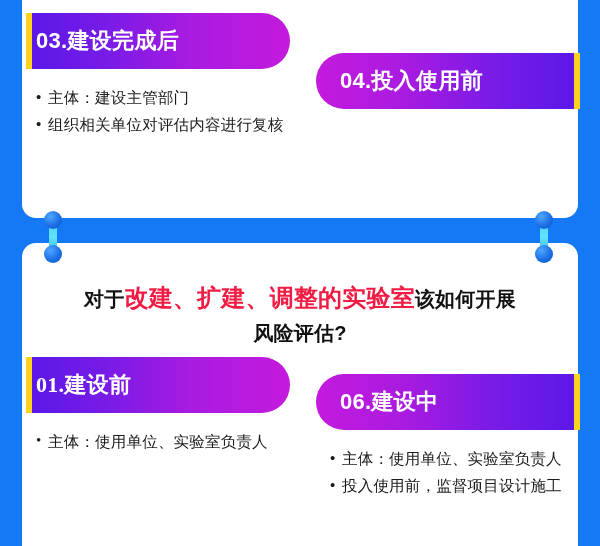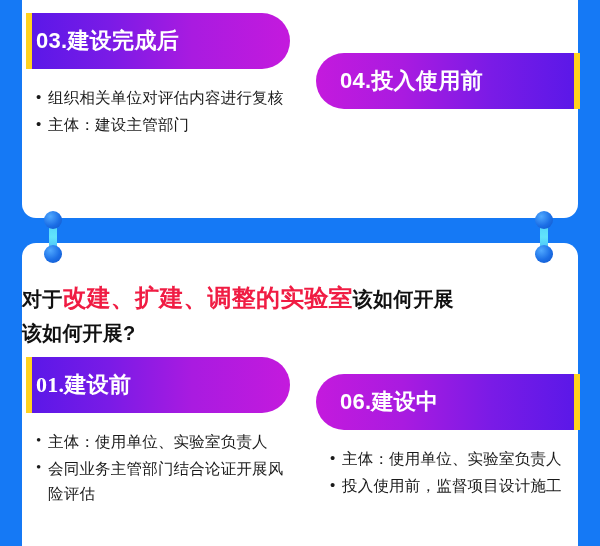--- a/index.html
+++ b/index.html
@@ -152,21 +152,21 @@
   }
   .conn-cap-top    { top: 0; }
   .conn-cap-bottom { top: 34px; }
 
   
   .question {
     position: absolute;
     left: 22px;
     width: 556px;
     top: 282px;
-    text-align: left;
+    text-align: center;
     line-height: 32px;
   }
   .q-plain {
     color: #111111;
     font-size: 20px;
     font-weight: bold;
     letter-spacing: 0.2px;
   }
   .q-red {
     color: #F01C43;
@@ -183,22 +183,22 @@
   <div class="panel panel-top"></div>
 
   <div class="card card-left card-03">
     <div class="pill-row">
       <div class="accent accent-left"></div>
       <div class="pill pill-l">
         <span class="pill-title">03.建设完成后</span>
       </div>
     </div>
     <ul class="bullets">
+      <li class="bullet">主体：建设主管部门</li>
       <li class="bullet">组织相关单位对评估内容进行复核</li>
-      <li class="bullet">主体：建设主管部门</li>
     </ul>
   </div>
 
   <div class="card card-right card-04">
     <div class="pill-row">
       <div class="accent accent-right"></div>
       <div class="pill pill-r">
         <span class="pill-title">04.投入使用前</span>
       </div>
     </div>
@@ -215,34 +215,33 @@
     <div class="conn-bar"></div>
     <div class="conn-cap conn-cap-top"></div>
     <div class="conn-cap conn-cap-bottom"></div>
   </div>
 
   <div class="question">
     <div>
       <span class="q-plain">对于</span><span class="q-red">改建、扩建、调整的实验室</span><span class="q-plain">该如何开展</span>
     </div>
     <div>
-      <span class="q-plain">该如何开展?</span>
+      <span class="q-plain">风险评估?</span>
     </div>
   </div>
 
   <div class="card card-left card-01">
     <div class="pill-row">
       <div class="accent accent-left"></div>
       <div class="pill pill-l">
         <span class="pill-title">01.建设前</span>
       </div>
     </div>
     <ul class="bullets">
       <li class="bullet">主体：使用单位、实验室负责人</li>
-      <li class="bullet">会同业务主管部门结合论证开展风险评估</li>
     </ul>
   </div>
 
   <div class="card card-right card-02">
     <div class="pill-row">
       <div class="accent accent-right"></div>
       <div class="pill pill-r">
         <span class="pill-title">06.建设中</span>
       </div>
     </div>

